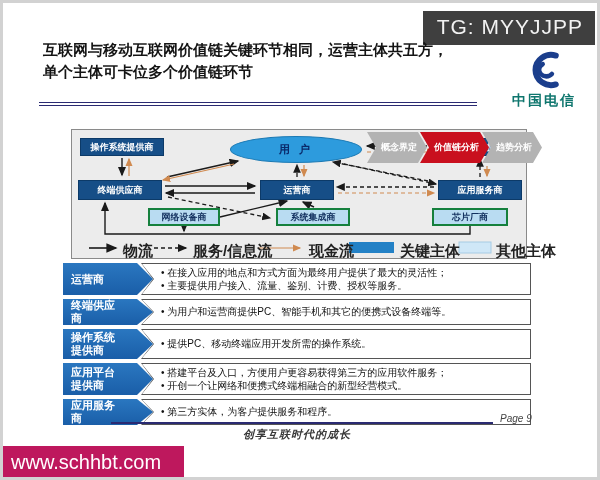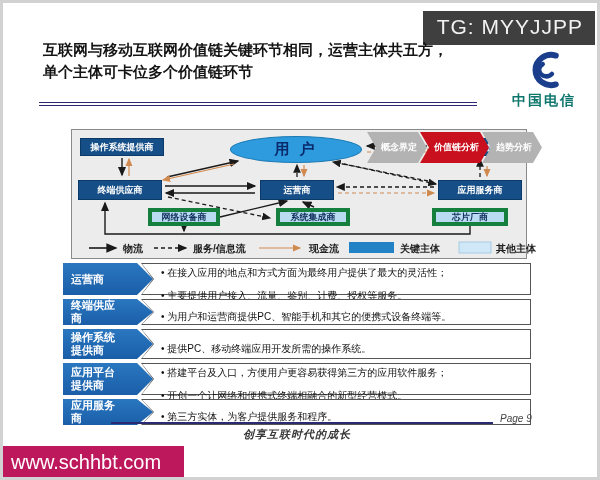--- a/index.html
+++ b/index.html
@@ -32,42 +32,42 @@
   .tab.gray { background:#b3b3b3; z-index:1; }
   .tab.active { background:#c9101e; z-index:3; }
 
   
   .panel { position:absolute; left:68px; top:126px; width:456px; height:130px;
            background:#ececec; border:1px solid #8a8a8a; }
   .panel svg.flows { position:absolute; left:0; top:0; }
   .dnode { position:absolute; display:flex; align-items:center; justify-content:center;
            font-size:9px; font-weight:bold; text-align:center; }
   .dnode.key { background:#164e87; color:#fff; border:1px solid #0c3a68; }
-  .dnode.other { background:#b9dcf2; color:#12305e; border:4px solid #15803d; }
+  .dnode.other { background:#b9dcf2; color:#12305e; border:2px solid #15803d; }
   .ellipse { position:absolute; left:158px; top:6px; width:132px; height:27px; background:#2d9bdd;
              border-radius:50%; border:1px solid #1c7ab4; display:flex; align-items:center;
-             justify-content:center; font-size:15px; font-weight:bold; color:#0a2a6b; letter-spacing:3px; }
-  .legend-label { position:absolute; font-size:10px; font-weight:bold; color:#222; white-space:nowrap; }
+             justify-content:center; font-size:11px; font-weight:bold; color:#0a2a6b; letter-spacing:3px; }
+  .legend-label { position:absolute; font-size:15px; font-weight:bold; color:#222; white-space:nowrap; }
 
   
   .rows { position:absolute; left:60px; top:260px; width:468px; }
   .row { position:relative; margin-bottom:4px; }
   .row-head { position:absolute; left:0; top:0; bottom:0; width:90px;
               background:linear-gradient(180deg,#2a77c0,#1a5ea8); 
               clip-path:polygon(0 0, 74px 0, 100% 50%, 74px 100%, 0 100%);
               display:flex; align-items:center; }
   .row-head span { display:block; width:62px; padding-left:8px; color:#fff; font-size:11px;
                    font-weight:bold; line-height:1.15; }
   .row-body-outer { position:absolute; left:78px; right:0; top:0; bottom:0; background:#555;
               clip-path:polygon(0 0, 12px 50%, 0 100%, 100% 100%, 100% 0); }
   .row-body-inner { position:absolute; left:1px; right:1px; top:1px; bottom:1px; background:#fff;
               clip-path:polygon(0 0, 12px 50%, 0 100%, 100% 100%, 100% 0); }
   .row-text { position:absolute; left:98px; right:4px; top:0; bottom:0; display:flex;
               flex-direction:column; justify-content:center; }
-  .row-text li { list-style:none; font-size:10px; color:#111; line-height:1.32;margin-top:10px; }
+  .row-text li { list-style:none; font-size:10px; color:#111; line-height:1.32; }
   .row-text li::before { content:"•  "; }
 
   
   .brand { position:absolute; left:30px; top:426px; width:90px; text-align:center;margin-top:16px; }
   .brand-name { font-size:17px; font-weight:bold; color:#1f3864; font-style:italic; letter-spacing:0.5px; }
   .brand-sub { font-size:7px; color:#8b3626; font-weight:bold; letter-spacing:1px; margin-top:1px; }
   .footer-rule { position:absolute; left:108px; top:419px; width:382px; height:2px; background:#2a2a72; }
   .slogan { position:absolute; left:240px; top:424px; font-size:11px; font-weight:bold;
             font-style:italic; color:#3a3a3a; letter-spacing:1px; }
   .page-num { position:absolute; left:497px; top:410px; font-size:10px; font-style:italic; color:#444; }

